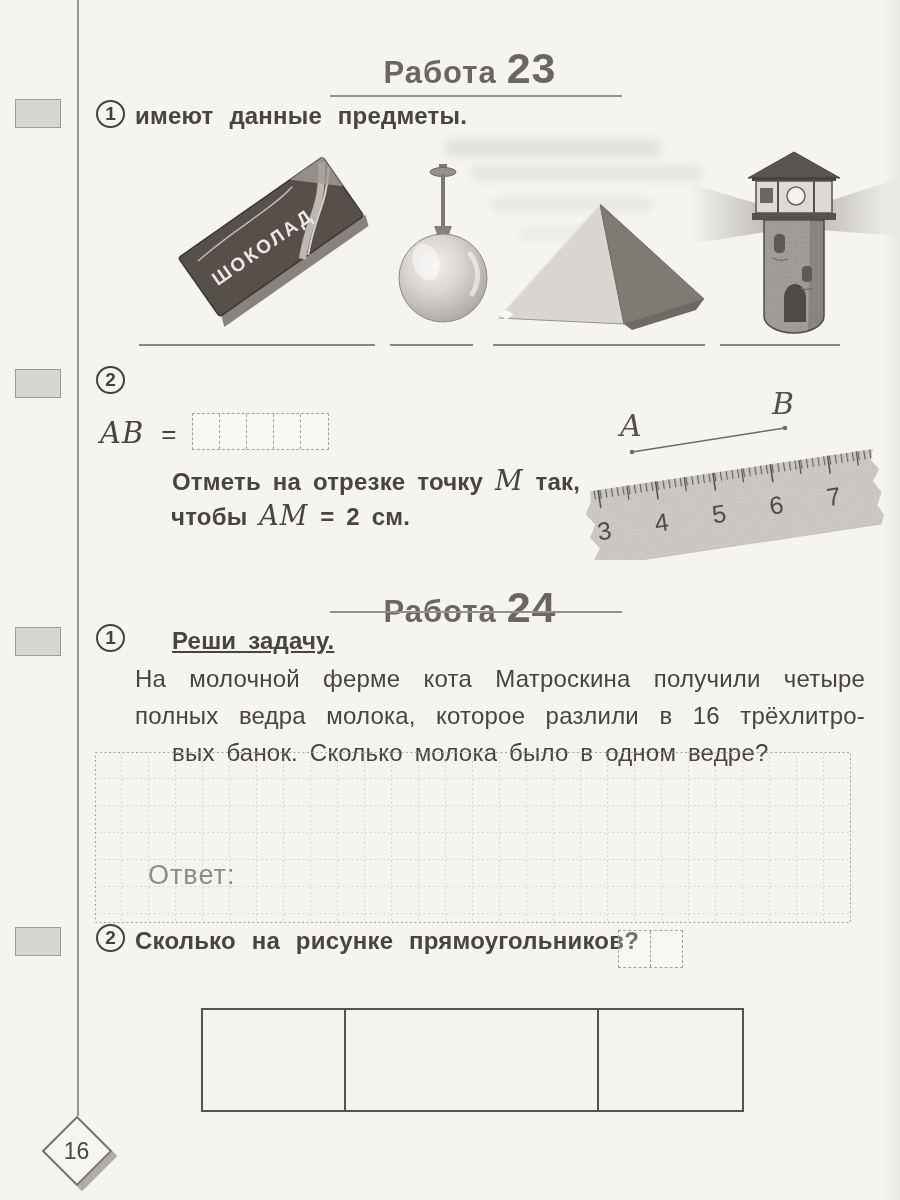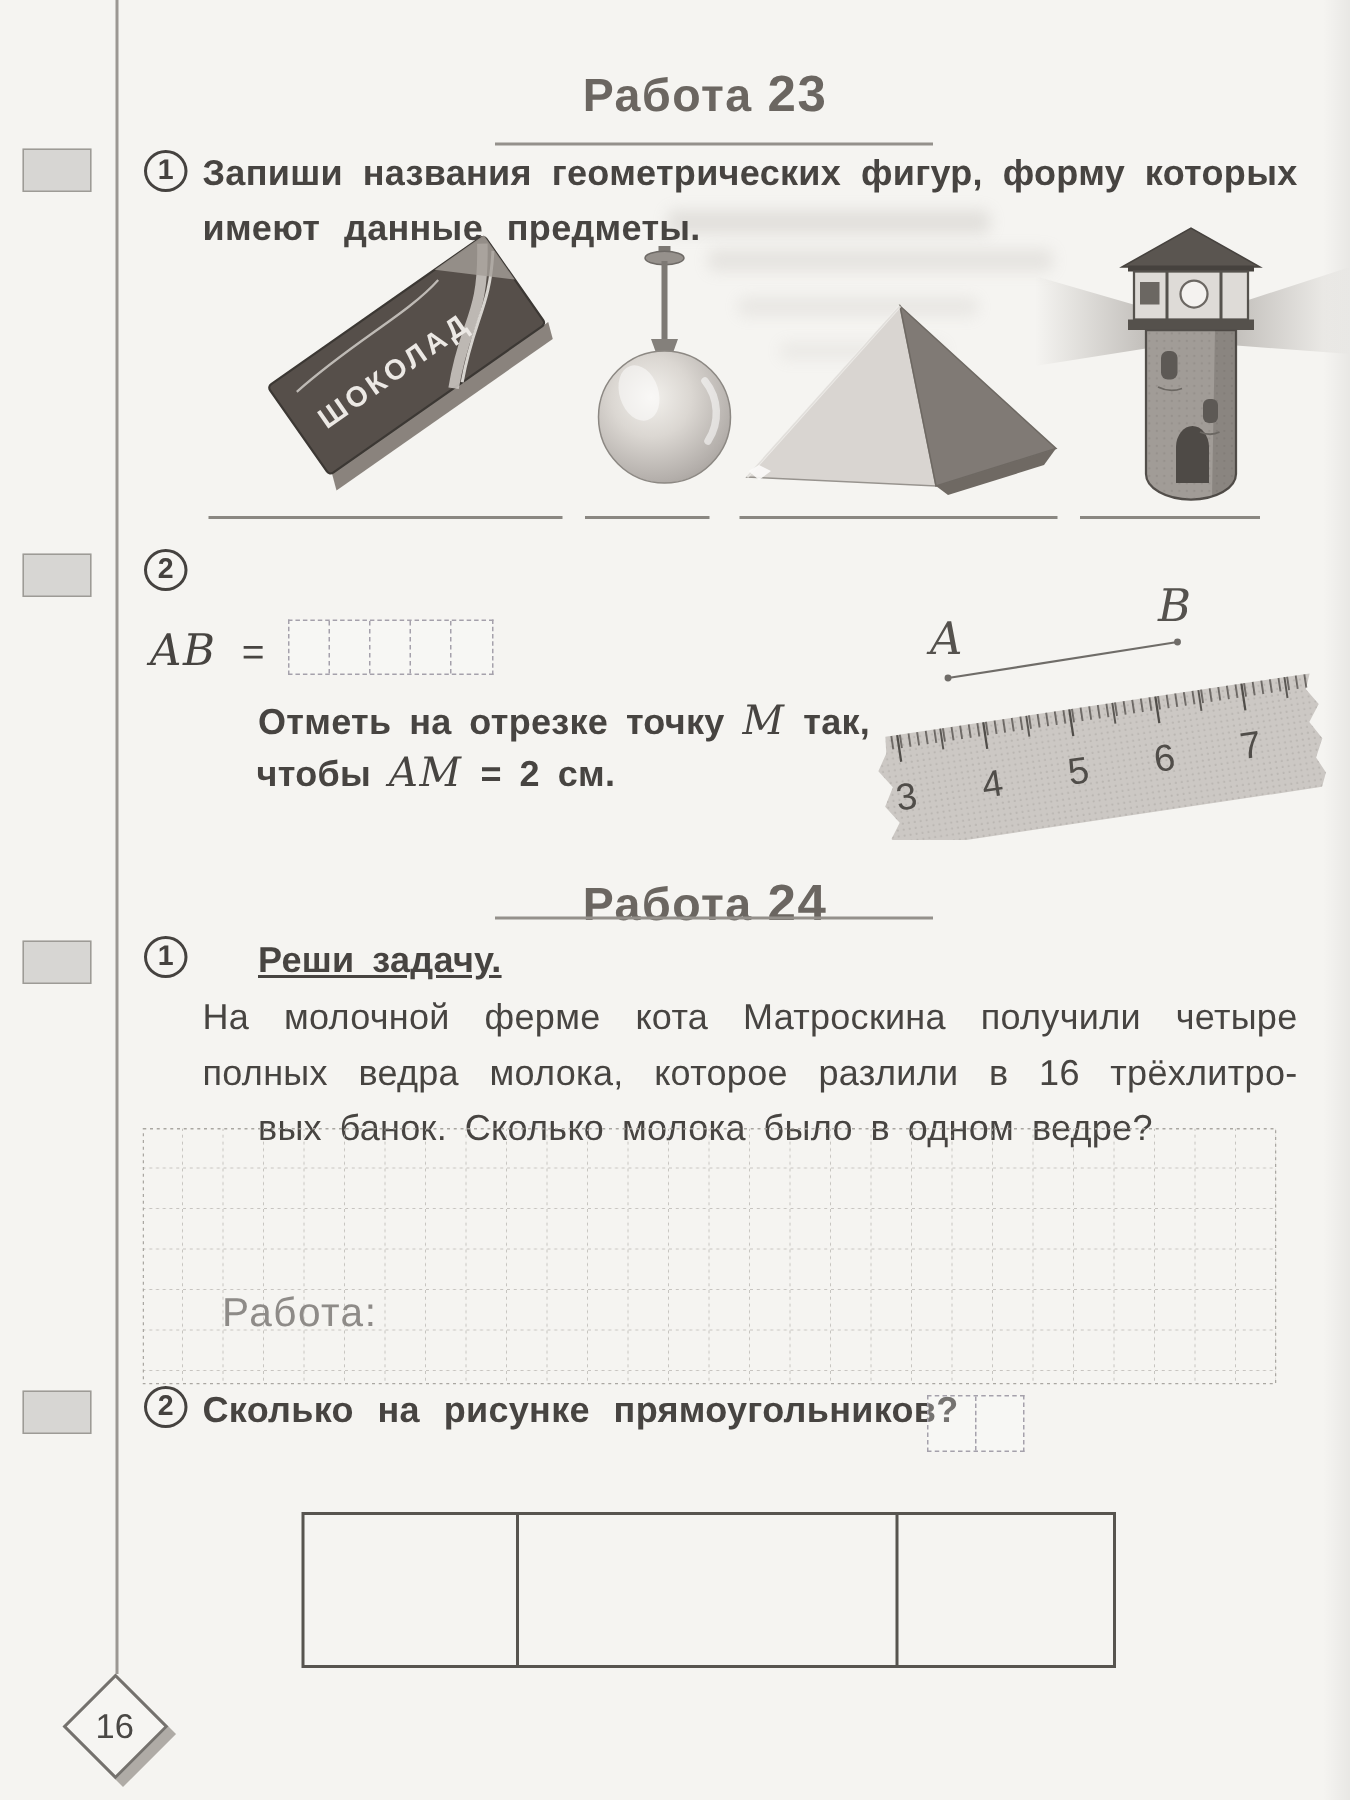--- a/index.html
+++ b/index.html
@@ -10,21 +10,21 @@
   }
   .page::after{
     content:""; position:absolute; top:0; right:0; width:18px; height:100%;
     background:linear-gradient(to right, rgba(0,0,0,0), rgba(0,0,0,0.05));
     pointer-events:none;
   }
   .margin-line{position:absolute; left:77px; top:0; width:2px; height:1116px; background:#9b9793;}
   .tab-square{position:absolute; left:15px; width:44px; height:27px; background:#d7d6d3; border:1px solid #9d9b96;}
   .title{position:absolute; left:280px; width:380px; text-align:center; color:#6b6661; font-weight:bold; letter-spacing:1px;}
   .title .t-label{font-size:31px;}
-  .title .t-num{font-size:34px; margin-left:10px;margin-top:44px;}
+  .title .t-num{font-size:43px; margin-left:10px;margin-top:44px;}
   .title-underline{position:absolute; left:330px; width:292px; height:2px; background:#94908b;}
   .circle-num{
     position:absolute; width:29px; height:28px; border:2px solid #45423f; border-radius:50%;
     display:flex; align-items:center; justify-content:center;
     font-size:19px; font-weight:bold; color:#45423f; background:transparent; box-sizing:border-box;
   }
   .task-text{position:absolute; font-size:24px; font-weight:600; line-height:37px; color:#474441; letter-spacing:0.2px;}
   .jline{text-align:justify; text-align-last:justify;}
   .wsp{word-spacing:9px;}
   .wsp-s{word-spacing:5px;margin-left:37px;}
@@ -64,21 +64,20 @@
 
   <div class="title" style="top:44px">
     <span class="t-label">Работа</span><span class="t-num">23</span>
   </div>
   <div class="title-underline" style="top:95px"></div>
 
   <div class="circle-num" style="left:96px; top:100px">
       <span>1</span>
     </div>
   <div class="task-text" style="left:135px; top:97px; width:730px;">
-    <div class="jline">Запиши названия геометрических фигур, форму которых</div>
     <div class="wsp">имеют данные предметы.</div>
   </div>
 
   <svg class="abs" style="left:172px; top:148px;" width="210" height="185" viewBox="0 0 210 185">
     <g transform="rotate(-35 105 92)">
       <polygon points="16,122 192,122 188,133 12,133" fill="#8a837d"></polygon>
       <rect x="14" y="50" width="176" height="72" rx="3" fill="#564f4a" stroke="#3c3834" stroke-width="1.5"></rect>
       <path d="M115,122 C148,88 158,96 186,54" stroke="#cfcac5" stroke-width="7" fill="none" opacity="0.85"></path>
       <path d="M122,122 C152,92 166,92 189,62" stroke="#e6e2de" stroke-width="2" fill="none" opacity="0.9"></path>
       <polygon points="150,50 190,50 190,86" fill="#a49d97" opacity="0.8"></polygon>
@@ -235,21 +234,21 @@
 
   <svg class="abs" style="left:95px; top:752px;" width="756" height="171" viewBox="0 0 756 171">
     <defs>
       <pattern id="cell" width="27" height="27" patternUnits="userSpaceOnUse">
         <path d="M 27 0 L 27 27 M 0 27 L 27 27" stroke="#b7b4af" stroke-width="1" stroke-dasharray="2,2.5" fill="none"></path>
       </pattern>
     </defs>
     <rect x="0.5" y="0.5" width="755" height="170" fill="url(#cell)"></rect>
     <rect x="0.5" y="0.5" width="755" height="170" fill="none" stroke="#aaa7a2" stroke-width="1" stroke-dasharray="2,2.5"></rect>
   </svg>
-  <div class="answer-label" style="left:148px; top:860px;">Работа:</div>
+  <div class="answer-label" style="left:148px; top:860px;">Ответ:</div>
 
   <div class="circle-num" style="left:96px; top:924px">
       <span>2</span>
     </div>
   <div class="task-text wsp" style="left:135px; top:922px;">Сколько на рисунке прямоугольников?</div>
   <div class="dash-box" style="left:618px; top:930px; width:65px; height:38px;">
     <div class="dash-cell" style="width:50%"></div>
     <div class="dash-cell" style="width:50%"></div>
   </div>
 

